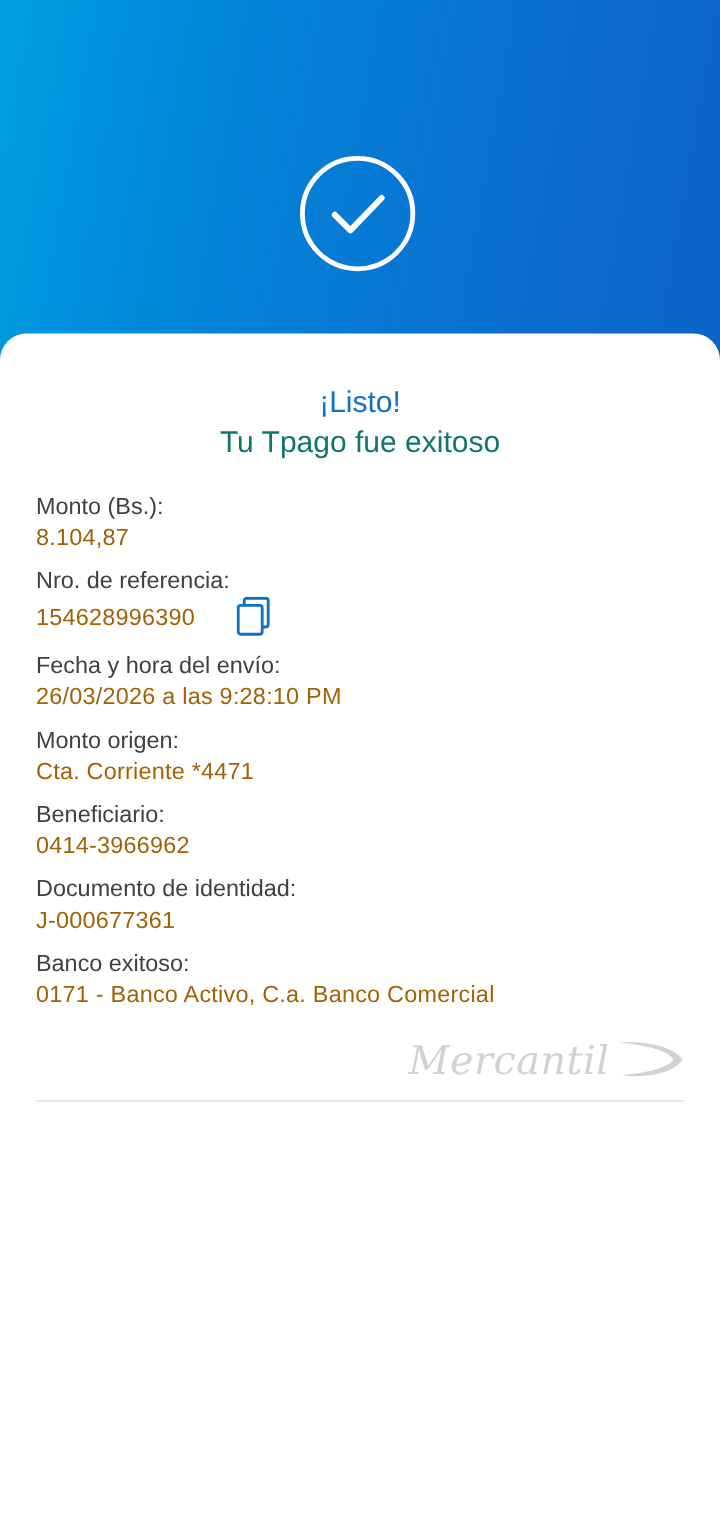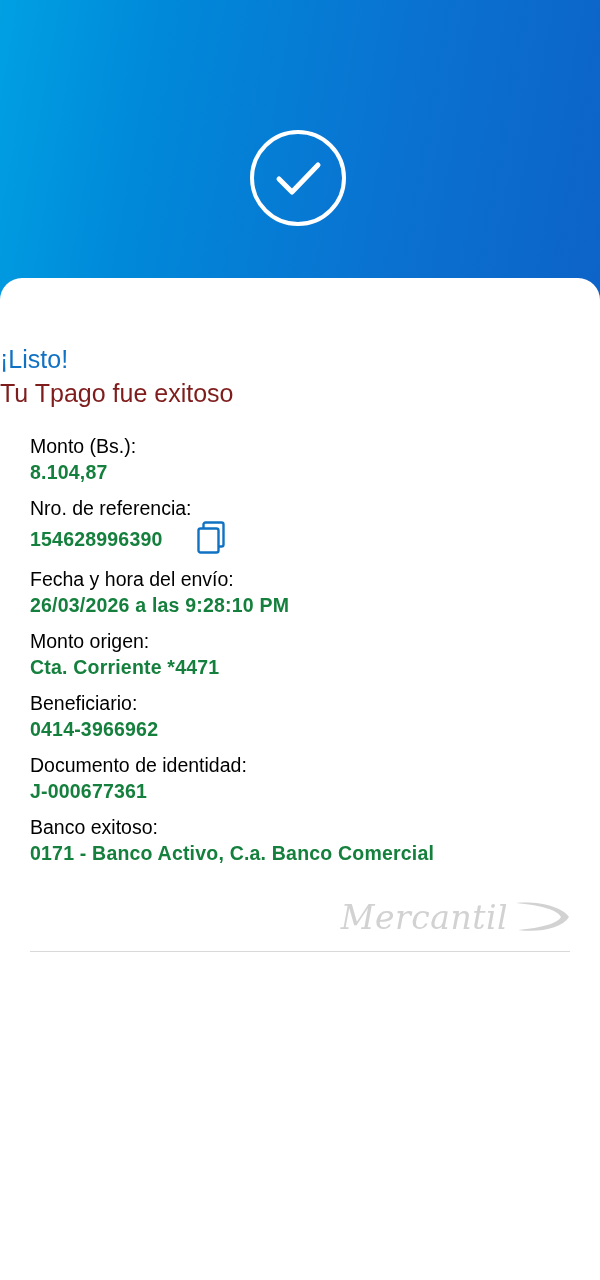--- a/index.html
+++ b/index.html
@@ -50,72 +50,72 @@
     position: absolute;
     top: 278px;
     left: 0;
     width: 600px;
     height: 1002px;
     background: #ffffff;
     border-top-left-radius: 22px;
     border-top-right-radius: 22px;
   }
   .title-block {
-    margin-top: 66px;
-    text-align: left;
+    margin-top: 42px;
+    text-align: center;
     color: #1172c3;
   }
   .title-1 {
     font-size: 25px;
     line-height: 31px;
     color: #1172c3;
     font-weight: 400;
   }
   .title-2 {
     font-size: 25px;
     line-height: 32px;
-    color: #7f1d1d;
+    color: #0f766e;
     font-weight: 400;
     margin-top: 2px;
   }
   .fields {
     margin-top: 24px;
     padding: 0 30px;
     position: relative;
   }
   .field {
     margin-bottom: 9px;
   }
   .field-label {
-    color: #000000;
+    color: #404040;
     font-size: 19.5px;
     line-height: 26px;
     font-weight: 400;
   }
   .field-value {
-    color: #15803d;
+    color: #a16207;
     font-size: 19.5px;
     line-height: 27px;
-    font-weight: 700;
+    font-weight: 400;
     letter-spacing: 0.2px;
   }
   .value-row {
     display: flex;
     align-items: center;
   }
   .copy-icon {
     margin-left: 34px;
     width: 34px;
     height: 36px;
     position: relative;
     cursor: pointer;
     flex: none;
   }
   .brand-row {
-    margin-top: 24px;
+    margin-top: 14px;
     padding: 0 28px;
     display: flex;
     justify-content: flex-end;
     align-items: center;
     height: 52px;
   }
   .brand-text {
     font-family: "DejaVu Serif", serif;
     font-style: italic;
     font-size: 33px;

